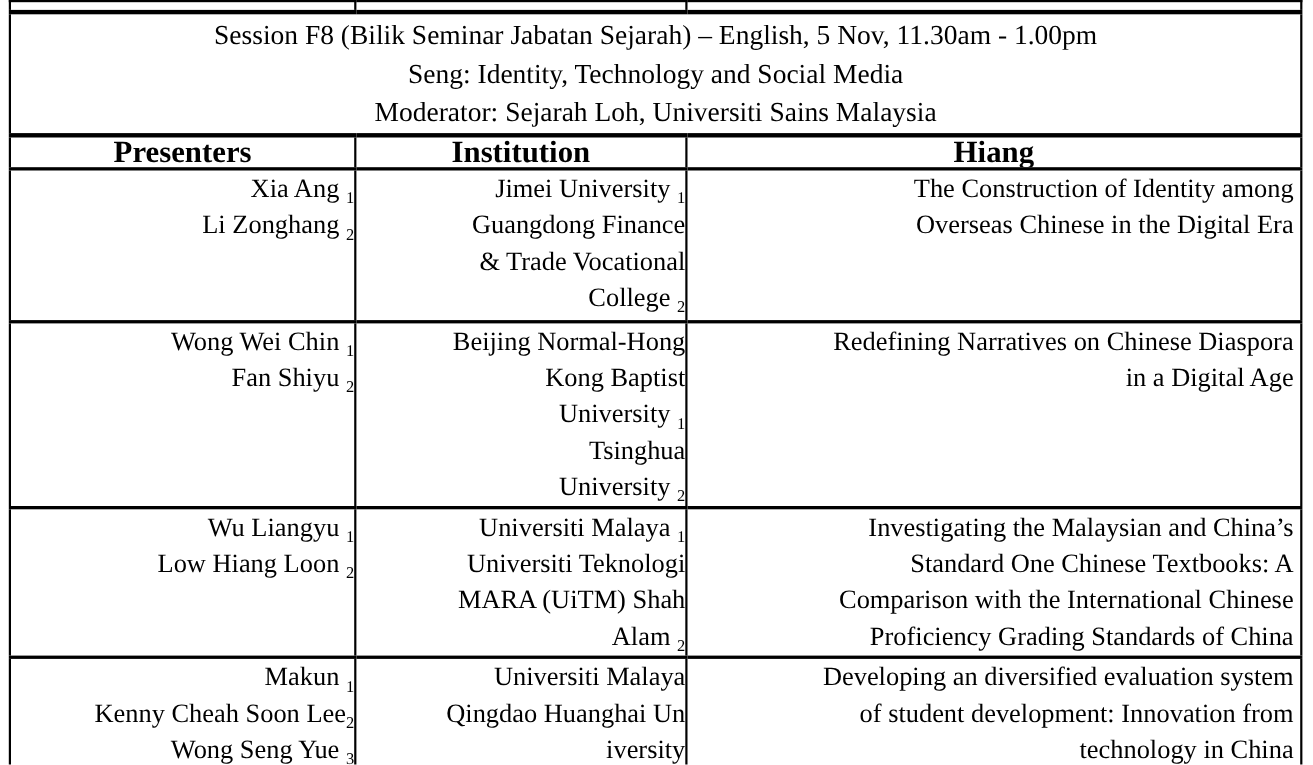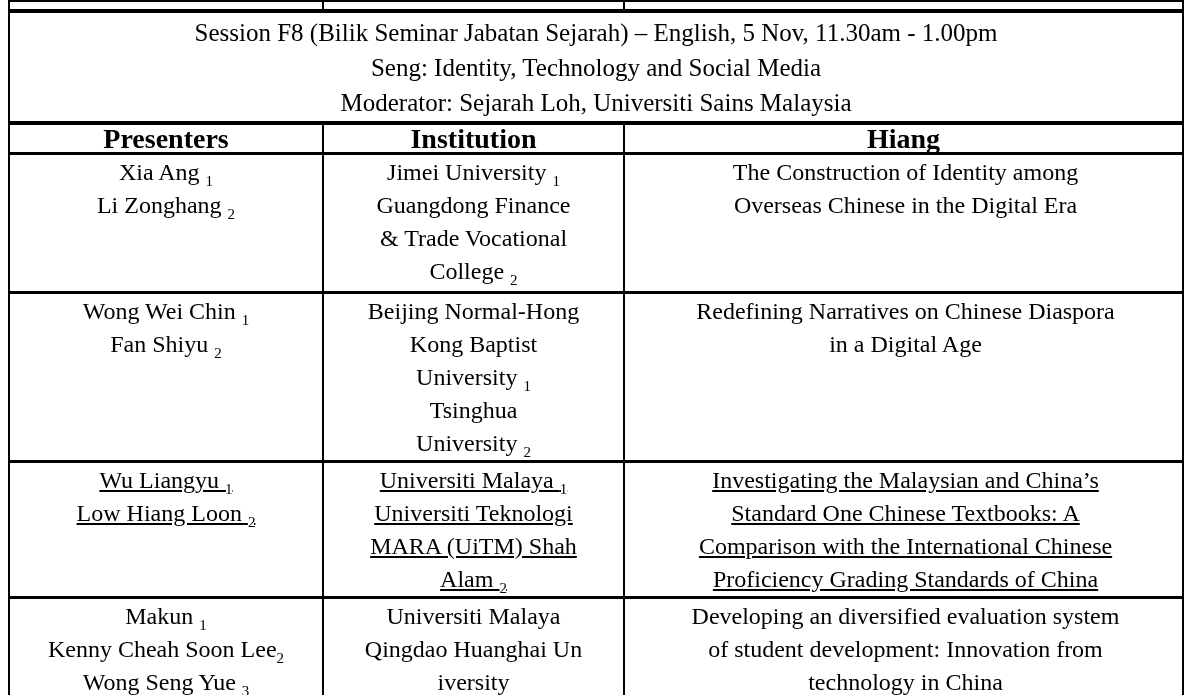--- a/index.html
+++ b/index.html
@@ -62,34 +62,34 @@
     line-height: 27px;
     border-top-width: 4px;
   }
 
   
   tr.data-row td {
     font-size: 24px;
     line-height: 33px;
     padding-top: 1px;
   }
-  td.presenters-cell, td.institution-cell { text-align: center; }
+  td.presenters-cell, td.institution-cell { text-align: right; }
   td.title-cell {
-    text-align: center;
+    text-align: right;
     padding-left: 10px;
     padding-right: 6px;
   }
   .multiline { white-space: pre-line; }
   sub {
     font-size: 15px;
     line-height: 0;
   }
   tr.row-h1 td { height: 135px; }
   tr.row-h2 td { height: 165px; margin-left: 26px; }
-  tr.row-h3 td { height: 132px; text-decoration: underline; }
+  tr.row-h3 td { height: 132px; }
   tr.row-h4 td { height: 91px; }
 </style>
 </head>
 <body>
 
 <div class="sheet">
   <table class="session-table">
     <colgroup>
       <col class="c1">
         <col class="c2">

